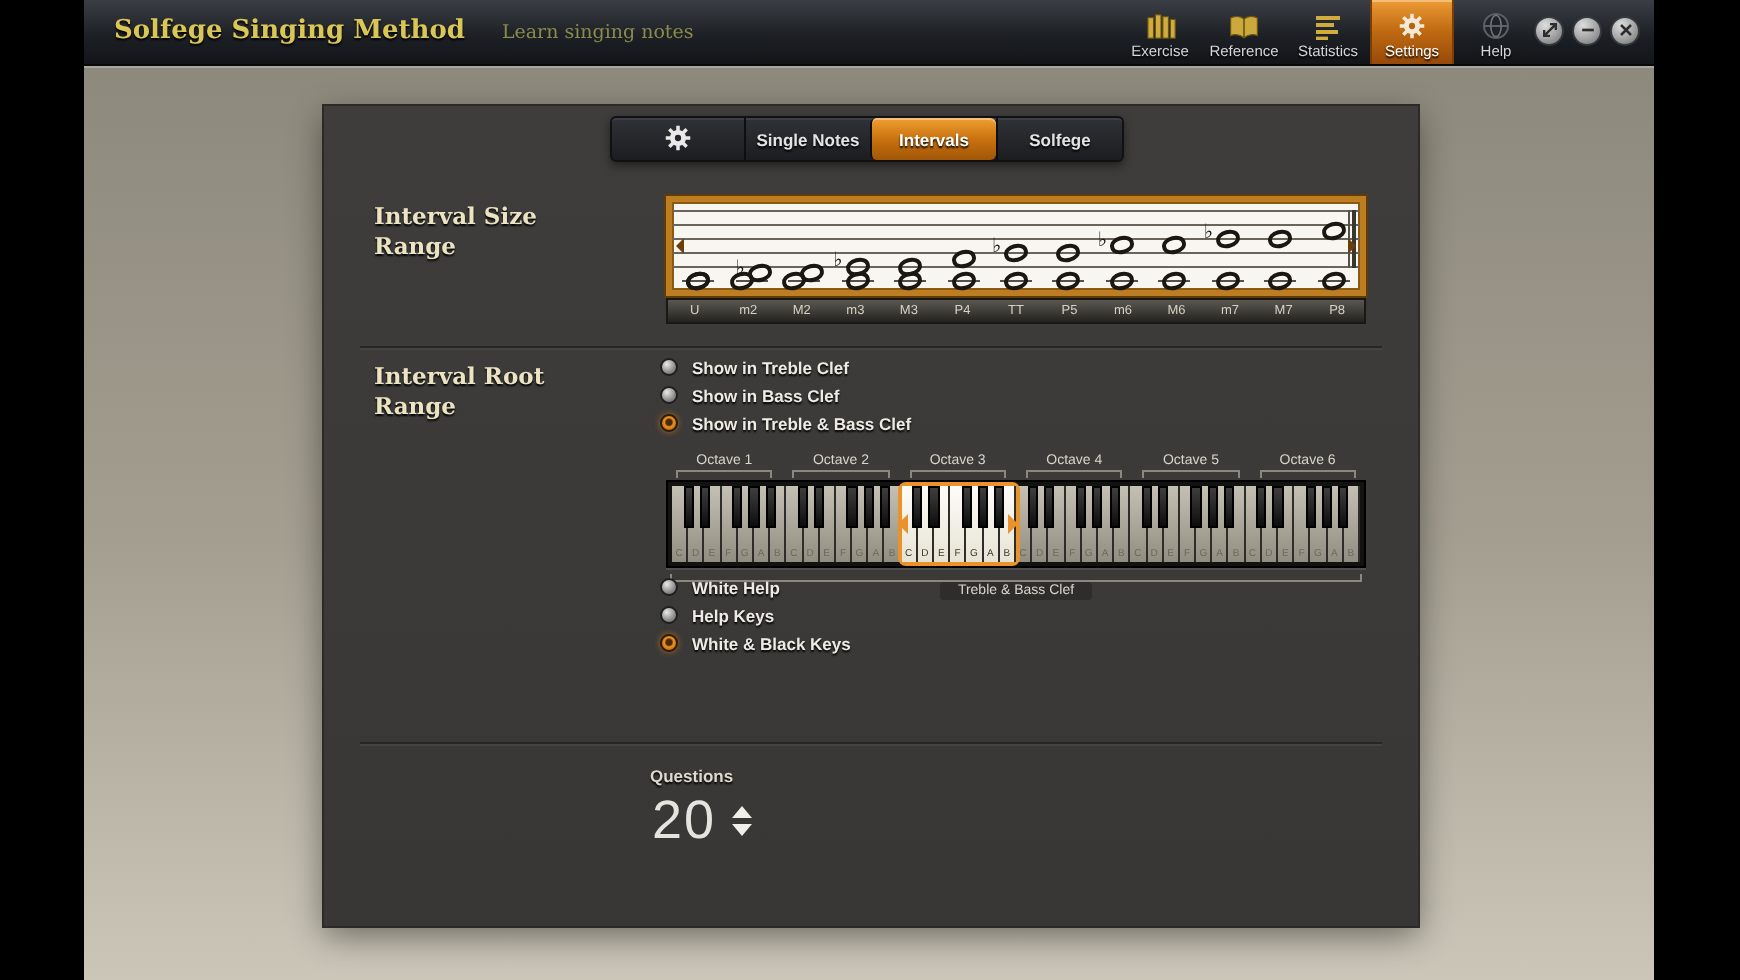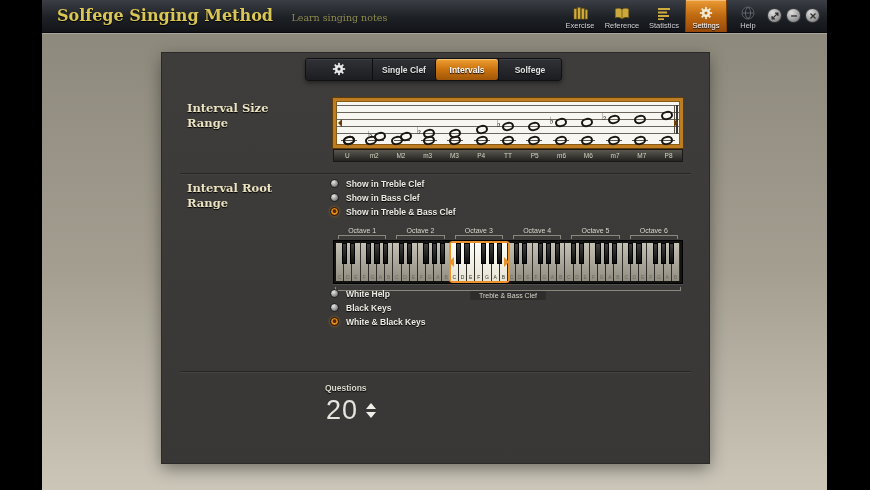--- a/index.html
+++ b/index.html
@@ -8,21 +8,21 @@
 
   
   .app{position:absolute;left:42px;top:0;width:785px;height:490px;
        background:linear-gradient(#8a8679,#a39e90 55%,#cbc6b8);}
 
   
   .toolbar{position:absolute;top:0;left:0;right:0;height:32px;
            background:linear-gradient(#3b3e44,#1d2025 55%,#121418);
            border-bottom:1px solid #07080a;box-shadow:0 1px 0 rgba(255,255,255,.25);}
   .brand{position:absolute;left:15px;top:6px;white-space:nowrap;}
-  .brand-title{font-family:"DejaVu Serif",serif;font-weight:bold;font-size:16px;color:#d9c657;
+  .brand-title{font-family:"DejaVu Serif",serif;font-weight:bold;font-size:13px;color:#d9c657;
                text-shadow:0 1px 1px #000;}
   .brand-sub{font-family:"DejaVu Serif",serif;font-size:9.5px;color:#8d8a4e;margin-left:14px;}
   .nav{position:absolute;right:58px;top:0;height:26px;display:flex;}
   .nav-item{width:42px;height:32px;display:flex;flex-direction:column;align-items:center;
             justify-content:flex-end;padding-bottom:2px;box-sizing:border-box;cursor:pointer;}
   .nav-item.active{background:linear-gradient(#ec9c34,#c06a12 48%,#96490a);
                    box-shadow:inset 1px 0 0 #7a3f06, inset -1px 0 0 #7a3f06, inset 0 1px 0 rgba(255,255,255,.35);text-align:right;}
   .nav-icon{height:15px;display:flex;align-items:flex-end;justify-content:center;}
   .nav-label{font-size:7.5px;color:#d3d5d9;margin-top:1px;text-shadow:0 1px 1px #000;}
   .nav-item.active .nav-label{color:#fff;}
@@ -218,21 +218,21 @@
               <g fill="#e9e9e9">
   <rect x="7" y="1" width="2" height="14"></rect>
                 <rect x="7" y="1" width="2" height="14" transform="rotate(45 8 8)"></rect>
   <rect x="7" y="1" width="2" height="14" transform="rotate(90 8 8)"></rect>
                 <rect x="7" y="1" width="2" height="14" transform="rotate(135 8 8)"></rect>
   <circle cx="8" cy="8" r="4.6"></circle>
               </g>
               <circle cx="8" cy="8" r="1.8" fill="#24262a"></circle>
             </svg></span>
         </div>
-        <div class="tab">Single Clef</div>
+        <div class="tab">Single Notes</div>
         <div class="tab active">Intervals</div>
         <div class="tab">Solfege</div>
       </div>
 
     <div class="section-label" style="top:48px">
       <div>Interval Size</div>
       <div>Range</div>
     </div>
 
     <div class="staff-widget">
@@ -560,21 +560,21 @@
       </div>
     </div>
 
     <div class="radio-group" id="key-options" style="top:236px">
         <div class="radio-row">
           <span class="radio"></span>
                      <span class="radio-label">White Help</span>
         </div>
         <div class="radio-row">
           <span class="radio"></span>
-                     <span class="radio-label">Black Keys</span>
+                     <span class="radio-label">Help Keys</span>
         </div>
         <div class="radio-row">
           <span class="radio sel"></span>
                      <span class="radio-label">White &amp; Black Keys</span>
         </div>
       </div>
 
     <div class="divider" style="top:318px"></div>
 
 

